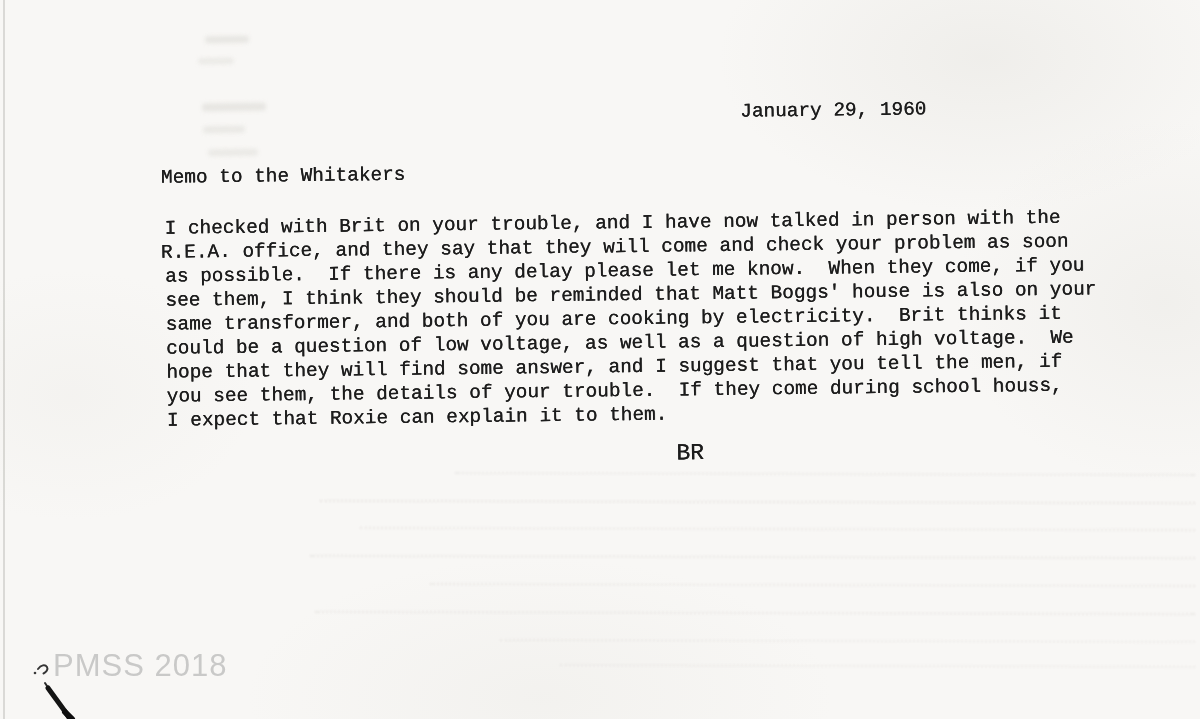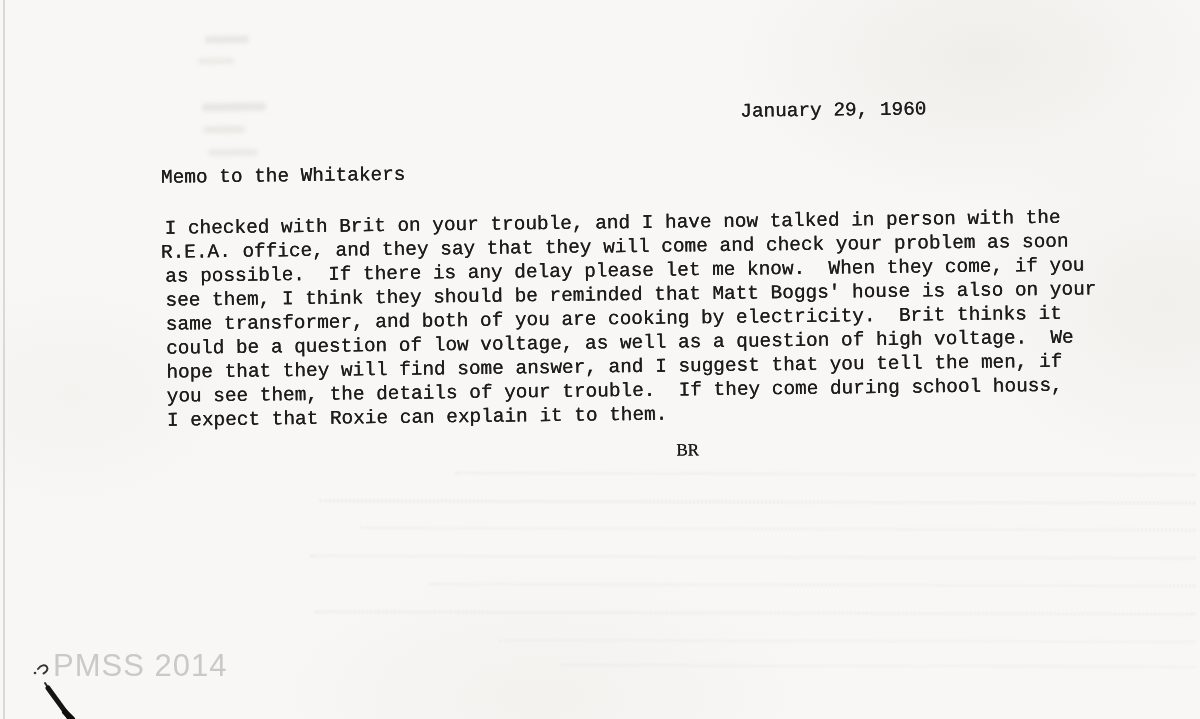--- a/index.html
+++ b/index.html
@@ -43,21 +43,21 @@
     position:absolute;left:145px;top:95px;width:1000px;height:420px;
     transform:rotate(-0.7deg);transform-origin:0 0;
     color:#1c1c1c;
     text-shadow:0 0 0.6px rgba(25,25,25,0.85), 0.3px 0 0 rgba(25,25,25,0.5);
   }
   .date{position:absolute;left:595px;top:13px;font-size:19.4px;white-space:pre;}
   .heading{position:absolute;left:15px;top:72px;font-size:19.4px;white-space:pre;}
   .bodylines{position:absolute;left:18px;top:122px;font-size:19.4px;line-height:24px;}
   .bodylines div{white-space:pre;}
   .bodylines div:nth-child(2){margin-left:-4px;}
-  .sig{position:absolute;left:527px;top:352px;font-size:17px;font-family:Liberation Serif, serif;}
+  .sig{position:absolute;left:527px;top:352px;font-size:23px;}
   
   .watermark{
     position:absolute;left:53px;top:648px;
     font-family:"Liberation Sans","DejaVu Sans",sans-serif;
     font-size:31px;letter-spacing:1px;color:#c9c9c8;
   }
   .scratch{position:absolute;left:15px;top:658px;}
 </style>
 </head>
 <body>
@@ -92,21 +92,21 @@
       <div>see them, I think they should be reminded that Matt Boggs' house is also on your</div>
       <div>same transformer, and both of you are cooking by electricity.  Brit thinks it</div>
       <div>could be a question of low voltage, as well as a question of high voltage.  We</div>
       <div>hope that they will find some answer, and I suggest that you tell the men, if</div>
       <div>you see them, the details of your trouble.  If they come during school houss,</div>
       <div>I expect that Roxie can explain it to them.</div>
     </div>
     <div class="sig">BR</div>
   </div>
 
-  <div class="watermark">PMSS 2014</div>
+  <div class="watermark">PMSS 2018</div>
 
   <svg class="scratch" width="65" height="61" viewBox="0 0 65 61">
     <circle cx="20" cy="15" r="1.3" fill="#3a3a3a"></circle>
     <path d="M23,11 c3,-4 7,-5 9,-2 c1.5,2.5 -1,5.5 -3.5,6.5" stroke="#343434" stroke-width="2" fill="none" stroke-linecap="round"></path>
     <path d="M30,25 L34,31" stroke="#2a2a2a" stroke-width="2" fill="none" stroke-linecap="round"></path>
     <path d="M33,30 C38,37 44,45 49,52 L55,61" stroke="#141414" stroke-width="5" fill="none" stroke-linecap="round"></path>
     <path d="M50,54 L57,61" stroke="#0e0e0e" stroke-width="6" fill="none" stroke-linecap="round"></path>
   </svg>
 
 </div>

